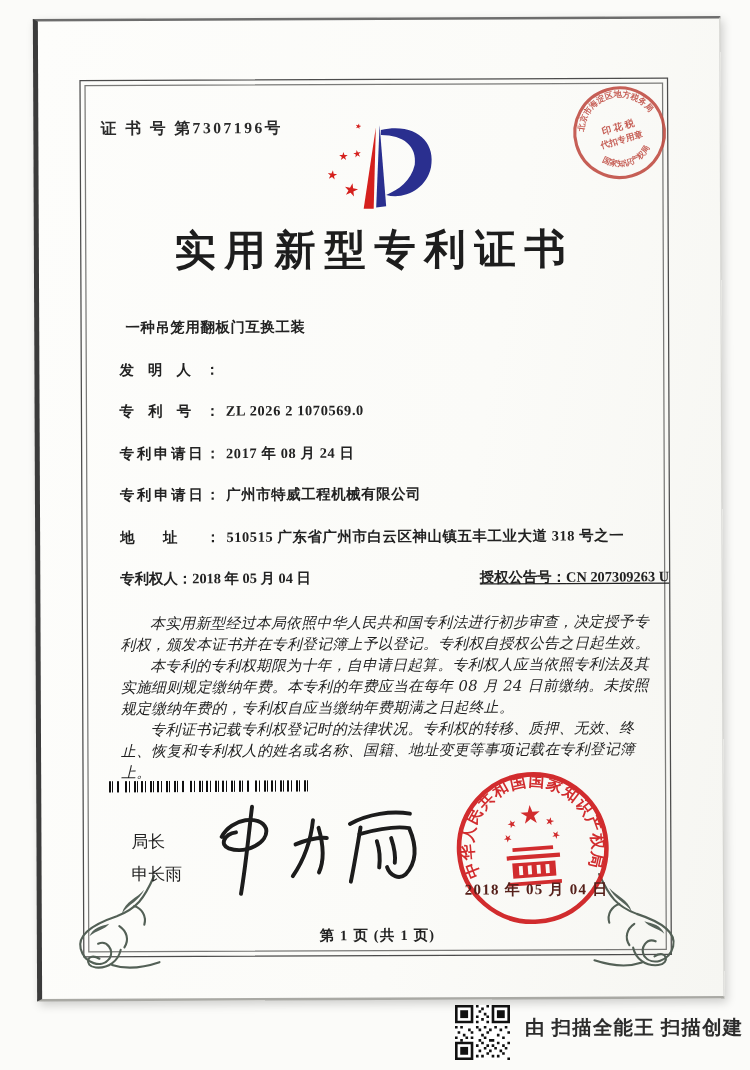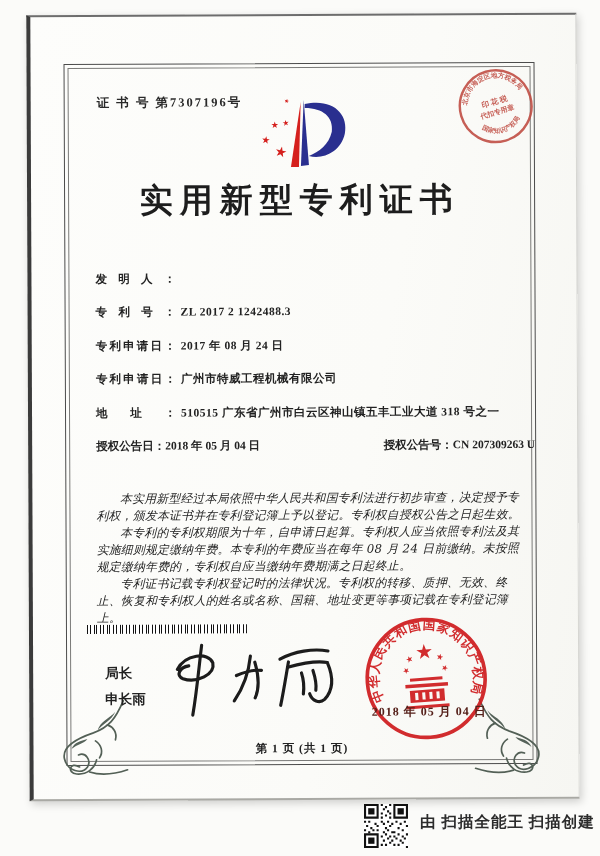--- a/index.html
+++ b/index.html
@@ -13,49 +13,49 @@
            border-right:1px solid #d6d6d2; border-bottom:2px solid #a9a9a4;
            box-shadow:2px 3px 8px rgba(0,0,0,.18);
            transform:rotate(-0.25deg); }
 
   .frame { position:absolute; left:33px; top:47px; width:471px; height:702px;
            border:1.6px solid #4c4c4c; }
   .frame-inner { position:absolute; left:3px; top:3px; right:3px; bottom:3px;
            border:0.8px solid #7a7a78; }
 
   .cert-no { position:absolute; left:50px; top:78px; font-size:12.5px; letter-spacing:2px;
-             color:#2a2a2a; font-weight:600;margin-left:16px; }
+             color:#2a2a2a; font-weight:600; }
 
   .logo { position:absolute; left:224px; top:76px; width:100px; height:84px; }
 
   .title { position:absolute; left:33px; top:162px; width:471px; text-align:center;
            font-size:33px; font-weight:bold; letter-spacing:7px; color:#1d1d1d;
            font-family:"DejaVu Serif","Liberation Serif",serif; }
 
   .fields { position:absolute; left:64px; top:237px; width:443px; color:#222; }
   .frow { display:flex; align-items:flex-start; margin-bottom:15.5px;
           font-size:11.5px; font-weight:600; line-height:18px; }
   .flabel { display:inline-block; width:80px; flex:0 0 80px;
             text-align:justify; text-align-last:justify; }
   .fvalue { margin-left:5px; max-width:352px; letter-spacing:0.5px; }
 
   .grant-row { display:flex; width:443px; font-size:11.5px; font-weight:600;
                line-height:18px; margin-top:1px; }
-  .grant-col2 { margin-left:auto; padding-right:4px; }
+  .grant-col2 { margin-left:auto; padding-right:4px;text-decoration:underline; }
 
   .paras { position:absolute; left:64px; top:474px; width:430px; color:#1f1f1f;
            font-size:11.8px; line-height:17px; font-style:italic; font-weight:500;
            font-family:"DejaVu Serif","Liberation Serif",serif; }
   .paras p { text-indent:2em; letter-spacing:0.3px; }
 
   .barcode { position:absolute; left:54px; top:608px; width:160px; height:9px;
      background:repeating-linear-gradient(90deg,#111 0 1.5px,#fff 1.5px 3px,#111 3px 3.8px,
                 #fff 3.8px 7px,#111 7px 8.5px,#fff 8.5px 9.5px,#111 9.5px 10.2px,#fff 10.2px 13px); }
 
-  .signer { position:absolute; left:72px; top:644px; font-size:13.5px; font-weight:700;
+  .signer { position:absolute; left:72px; top:644px; font-size:13.5px; font-weight:400;
             color:#222; line-height:26px; }
   .signature { position:absolute; left:130px; top:618px; width:210px; height:95px;
                transform:rotate(-2deg); }
 
   .seal { position:absolute; left:330px; top:600px; width:126px; height:126px;
           opacity:.93; transform:rotate(-4deg); }
   .seal-date { position:absolute; left:334px; top:688px; width:124px; text-align:center;
                font-size:12px; font-weight:bold; letter-spacing:1px; color:#55201a; }
 
   .page-footer { position:absolute; left:33px; top:725px; width:471px; text-align:center;
@@ -128,43 +128,44 @@
       <g fill="#2a2f8f">
         <path d="M49,8 L46,74 L54,73 Z"></path>
         <path d="M50,12 C78,6 94,22 90,42 C86,60 68,68 54,64 C64,60 74,53 77,40 C79,25 68,16 50,16 Z"></path>
       </g>
     </svg>
 
     <h1 class="title">实用新型专利证书</h1>
 
     <div class="fields">
       <div class="frow">
+        <span class="fvalue">一种吊笼用翻板门互换工装</span>
       </div>
       <div class="frow">
         <span class="flabel">发明人：</span>
       </div>
       <div class="frow">
         <span class="flabel">专利号：</span>
-        <span class="fvalue">ZL 2017 2 1242488.3</span>
+        <span class="fvalue">ZL 2026 2 1070569.0</span>
       </div>
       <div class="frow">
         <span class="flabel">专利申请日：</span>
         <span class="fvalue">2017 年 08 月 24 日</span>
       </div>
       <div class="frow">
         <span class="flabel">专利申请日：</span>
         <span class="fvalue">广州市特威工程机械有限公司</span>
       </div>
       <div class="frow">
         <span class="flabel">地址：</span>
         <span class="fvalue">510515 广东省广州市白云区神山镇五丰工业大道 318 号之一</span>
       </div>
       <div class="grant-row">
         <span>
-          <span>授权公告日：</span><span>2018 年 05 月 04 日</span>
+          <span>专利权人：</span><span>2018 年 05 月 04 日</span>
         </span>
         <span class="grant-col2">
           <span>授权公告号：</span><span>CN 207309263 U</span>
         </span>
       </div>
     </div>
 
     <div class="paras">
       <p>本实用新型经过本局依照中华人民共和国专利法进行初步审查，决定授予专利权，颁发本证书并在专利登记簿上予以登记。专利权自授权公告之日起生效。</p>
       <p>本专利的专利权期限为十年，自申请日起算。专利权人应当依照专利法及其实施细则规定缴纳年费。本专利的年费应当在每年 08 月 24 日前缴纳。未按照规定缴纳年费的，专利权自应当缴纳年费期满之日起终止。</p>

